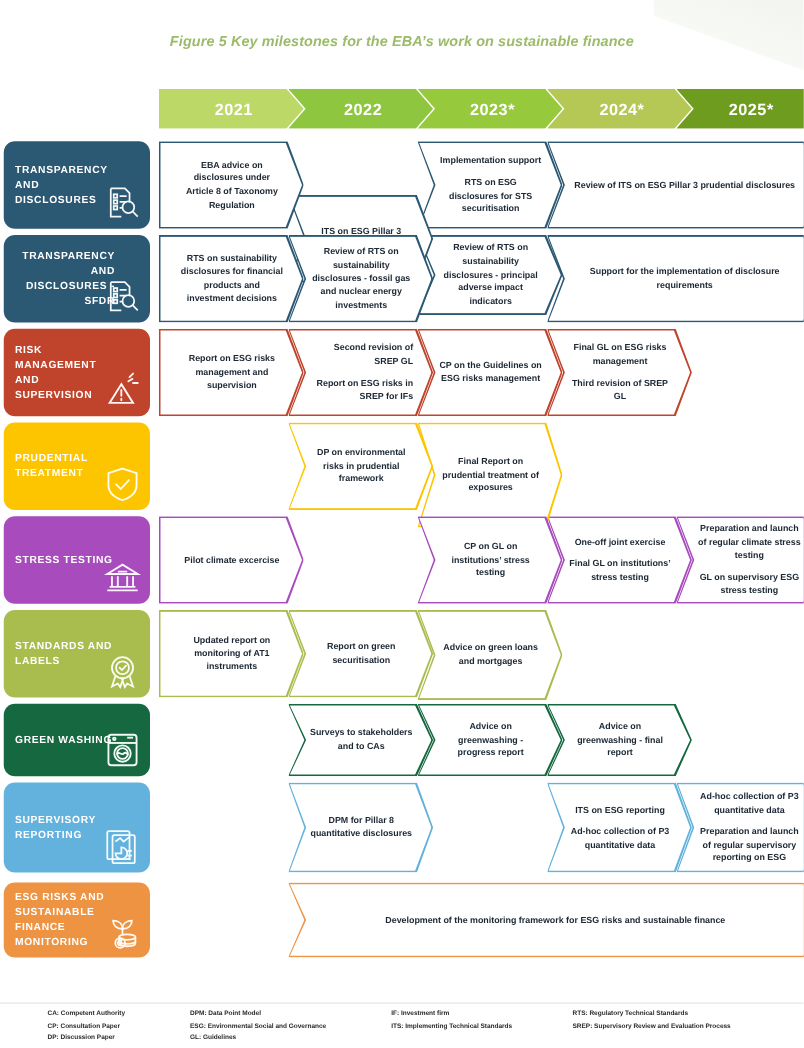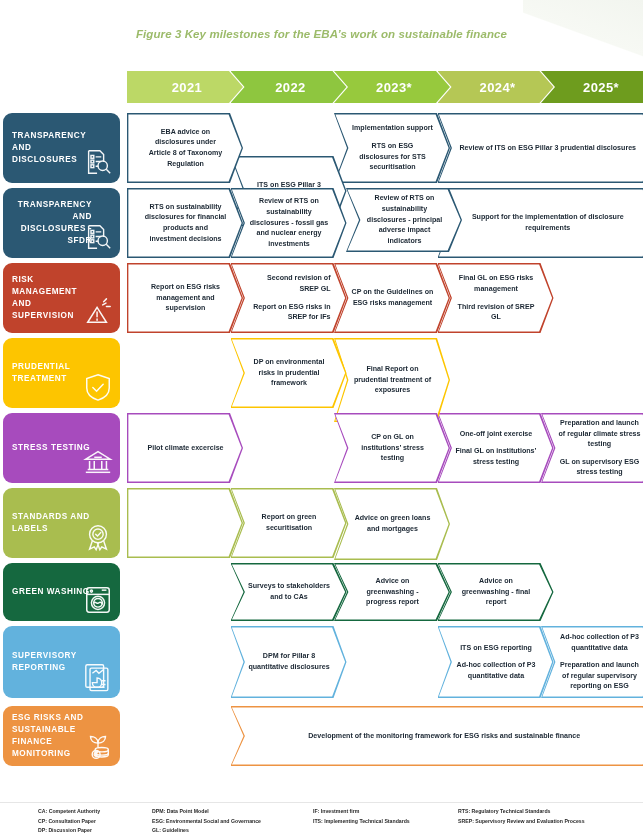--- a/index.html
+++ b/index.html
@@ -80,21 +80,21 @@
   .legend .ln{
     font-size:5.2px;font-weight:700;color:#2a2a2a;line-height:1.85;
     white-space:nowrap;
   }
 </style>
 </head>
 <body>
 
 <div class="corner-wash"></div>
 
-<div class="fig-title">Figure 3 Key milestones for the EBA’s work on sustainable finance</div>
+<div class="fig-title">Figure 5 Key milestones for the EBA’s work on sustainable finance</div>
 
 <div class="years">
     <div class="yr" style="left: 0px; width: 116px; background: rgb(188, 216, 102); clip-path: polygon(0px 0px, calc(100% - 14px) 0px, 100% 50%, calc(100% - 14px) 100%, 0px 100%, 0px 100%); z-index: 10;">
       <span>2021</span>
     </div>
     <div class="yr" style="left: 103.5px; width: 116px; background: rgb(142, 198, 63); clip-path: polygon(0px 0px, calc(100% - 14px) 0px, 100% 50%, calc(100% - 14px) 100%, 0px 100%, 14px 50%); z-index: 9;">
       <span>2022</span>
     </div>
     <div class="yr" style="left: 207px; width: 116px; background: rgb(151, 201, 61); clip-path: polygon(0px 0px, calc(100% - 14px) 0px, 100% 50%, calc(100% - 14px) 100%, 0px 100%, 14px 50%); z-index: 8;">
       <span>2023*</span>
@@ -169,21 +169,21 @@
       <div class="ctext">
         <div>RTS on sustainability disclosures for financial products and investment decisions</div>
       </div>
     </div>
     <div class="chev" style="left: 230.5px; top: 188px; width: 116px; height: 70px; background: rgb(43, 88, 115); z-index: 18;">
       <div class="inner"></div>
       <div class="ctext">
         <div>Review of RTS on sustainability disclosures - fossil gas and nuclear energy investments</div>
       </div>
     </div>
-    <div class="chev" style="left: 346px; top: 188px; width: 116px; height: 64px; background: rgb(43, 88, 115); z-index: 17;">
+    <div class="chev" style="left: 334px; top: 188px; width: 116px; height: 64px; background: rgb(43, 88, 115); z-index: 17;">
       <div class="inner"></div>
       <div class="ctext">
         <div>Review of RTS on sustainability disclosures - principal adverse impact indicators</div>
       </div>
     </div>
     <div class="chev" style="left: 437.5px; top: 188px; width: 219.5px; height: 70px; background: rgb(43, 88, 115); z-index: 16;">
       <div class="inner"></div>
       <div class="ctext">
         <div>Support for the implementation of disclosure requirements</div>
       </div>
@@ -293,20 +293,23 @@
         <svg viewBox="0 0 32 32" fill="none" stroke="#fff" stroke-width="1.5">
           <circle cx="16" cy="13" r="9"></circle>
           <circle cx="16" cy="13" r="5.5"></circle>
           <path d="M13.5 13l2 2 3.5-3.8" stroke-linecap="round"></path>
           <path d="M10 20l-3 9 5-2.5 2 3 3-8M22 20l3 9-5-2.5-2 3-3-8"></path>
         </svg>
       </div>
     </div>
     <div class="chev flat" style="left: 127px; top: 488px; width: 116px; height: 70px; background: rgb(169, 189, 79); z-index: 19;">
       <div class="inner"></div>
+      <div class="ctext">
+        <div>Updated report on monitoring of AT1 instruments</div>
+      </div>
     </div>
     <div class="chev" style="left: 230.5px; top: 488px; width: 116px; height: 70px; background: rgb(169, 189, 79); z-index: 18;">
       <div class="inner"></div>
       <div class="ctext">
         <div>Report on green securitisation</div>
       </div>
     </div>
     <div class="chev" style="left: 334px; top: 488px; width: 116px; height: 72px; background: rgb(169, 189, 79); z-index: 17;">
       <div class="inner"></div>
       <div class="ctext">

